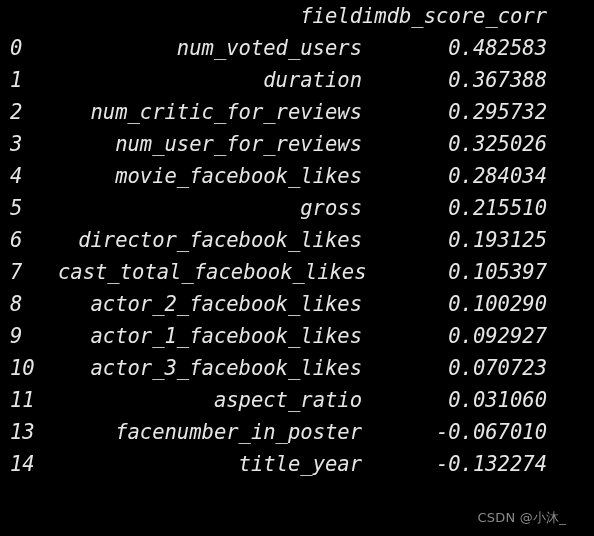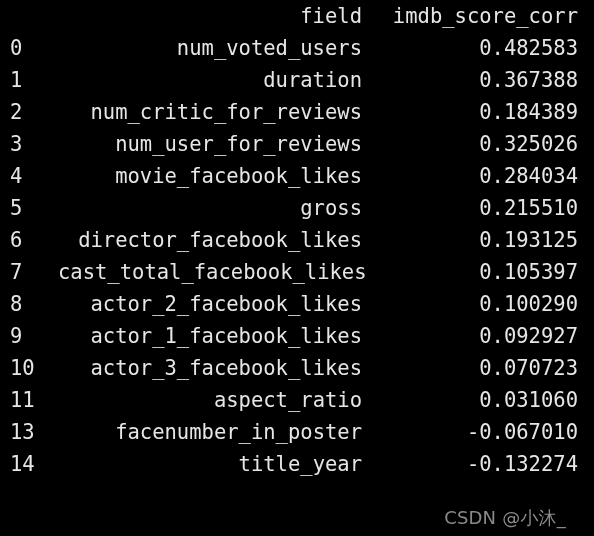--- a/index.html
+++ b/index.html
@@ -36,52 +36,53 @@
     color: #e6e6e6;
     -webkit-font-smoothing: none;
   }
   .df tr { height: 32px; }
   .df td, .df th {
     padding: 0;
     margin: 2px;
     font-weight: normal;
     vertical-align: middle;
     white-space: pre;
+    font-style: italic;
   }
 
   
   .col-idx   { width: 58px;  }
   .col-field { width: 304px; }
   .col-val   { width: 232px; }
 
   td.idx, th.idx {
     text-align: left;
     padding-left: 10px;
     box-sizing: border-box;
   }
   td.field, th.field {
     text-align: right;
     padding-right: 0px;
     box-sizing: border-box;
   }
   td.val, th.val {
     text-align: right;
-    padding-right: 16px;
+    padding-right: 47px;
     box-sizing: border-box;
   }
 
   thead tr { height: 30px; }
 
   
   #watermark {
     position: absolute;
     right: 28px;
     bottom: 10px;
     font-family: "DejaVu Sans", "Liberation Sans", sans-serif;
-    font-size: 18px;
+    font-size: 13px;
     line-height: 16px;
     color: #8a8a8a;
     white-space: pre;
     letter-spacing: 0.2px;
   }
 </style>
 </head>
 <body>
 
 <div id="terminal">
@@ -106,21 +107,21 @@
           <td class="val">0.482583</td>
         </tr>
         <tr>
           <td class="idx">1</td>
           <td class="field">duration</td>
           <td class="val">0.367388</td>
         </tr>
         <tr>
           <td class="idx">2</td>
           <td class="field">num_critic_for_reviews</td>
-          <td class="val">0.184389</td>
+          <td class="val">0.295732</td>
         </tr>
         <tr>
           <td class="idx">3</td>
           <td class="field">num_user_for_reviews</td>
           <td class="val">0.325026</td>
         </tr>
         <tr>
           <td class="idx">4</td>
           <td class="field">movie_facebook_likes</td>
           <td class="val">0.284034</td>

